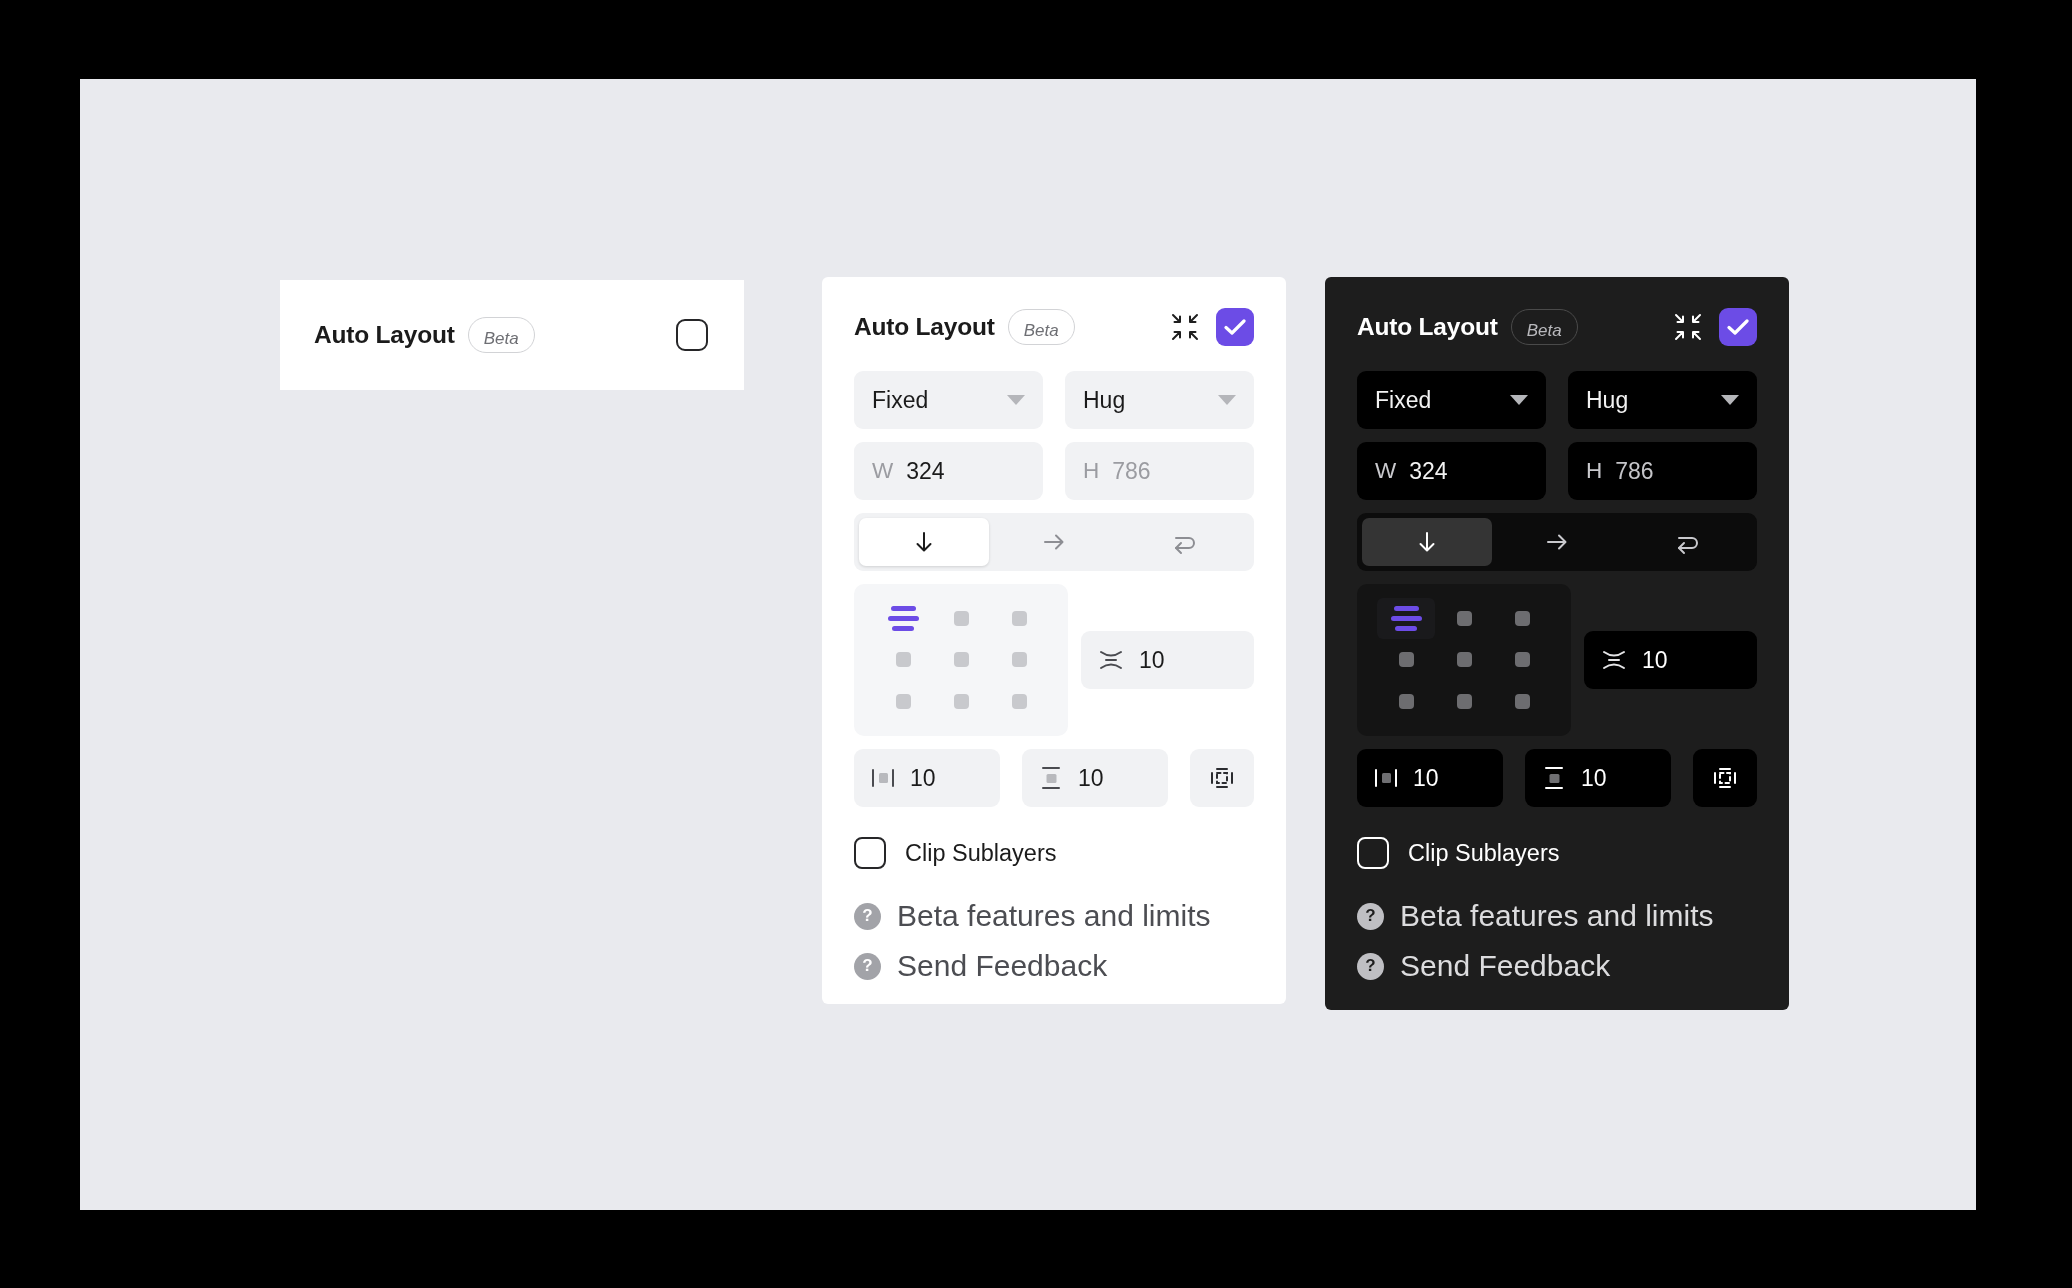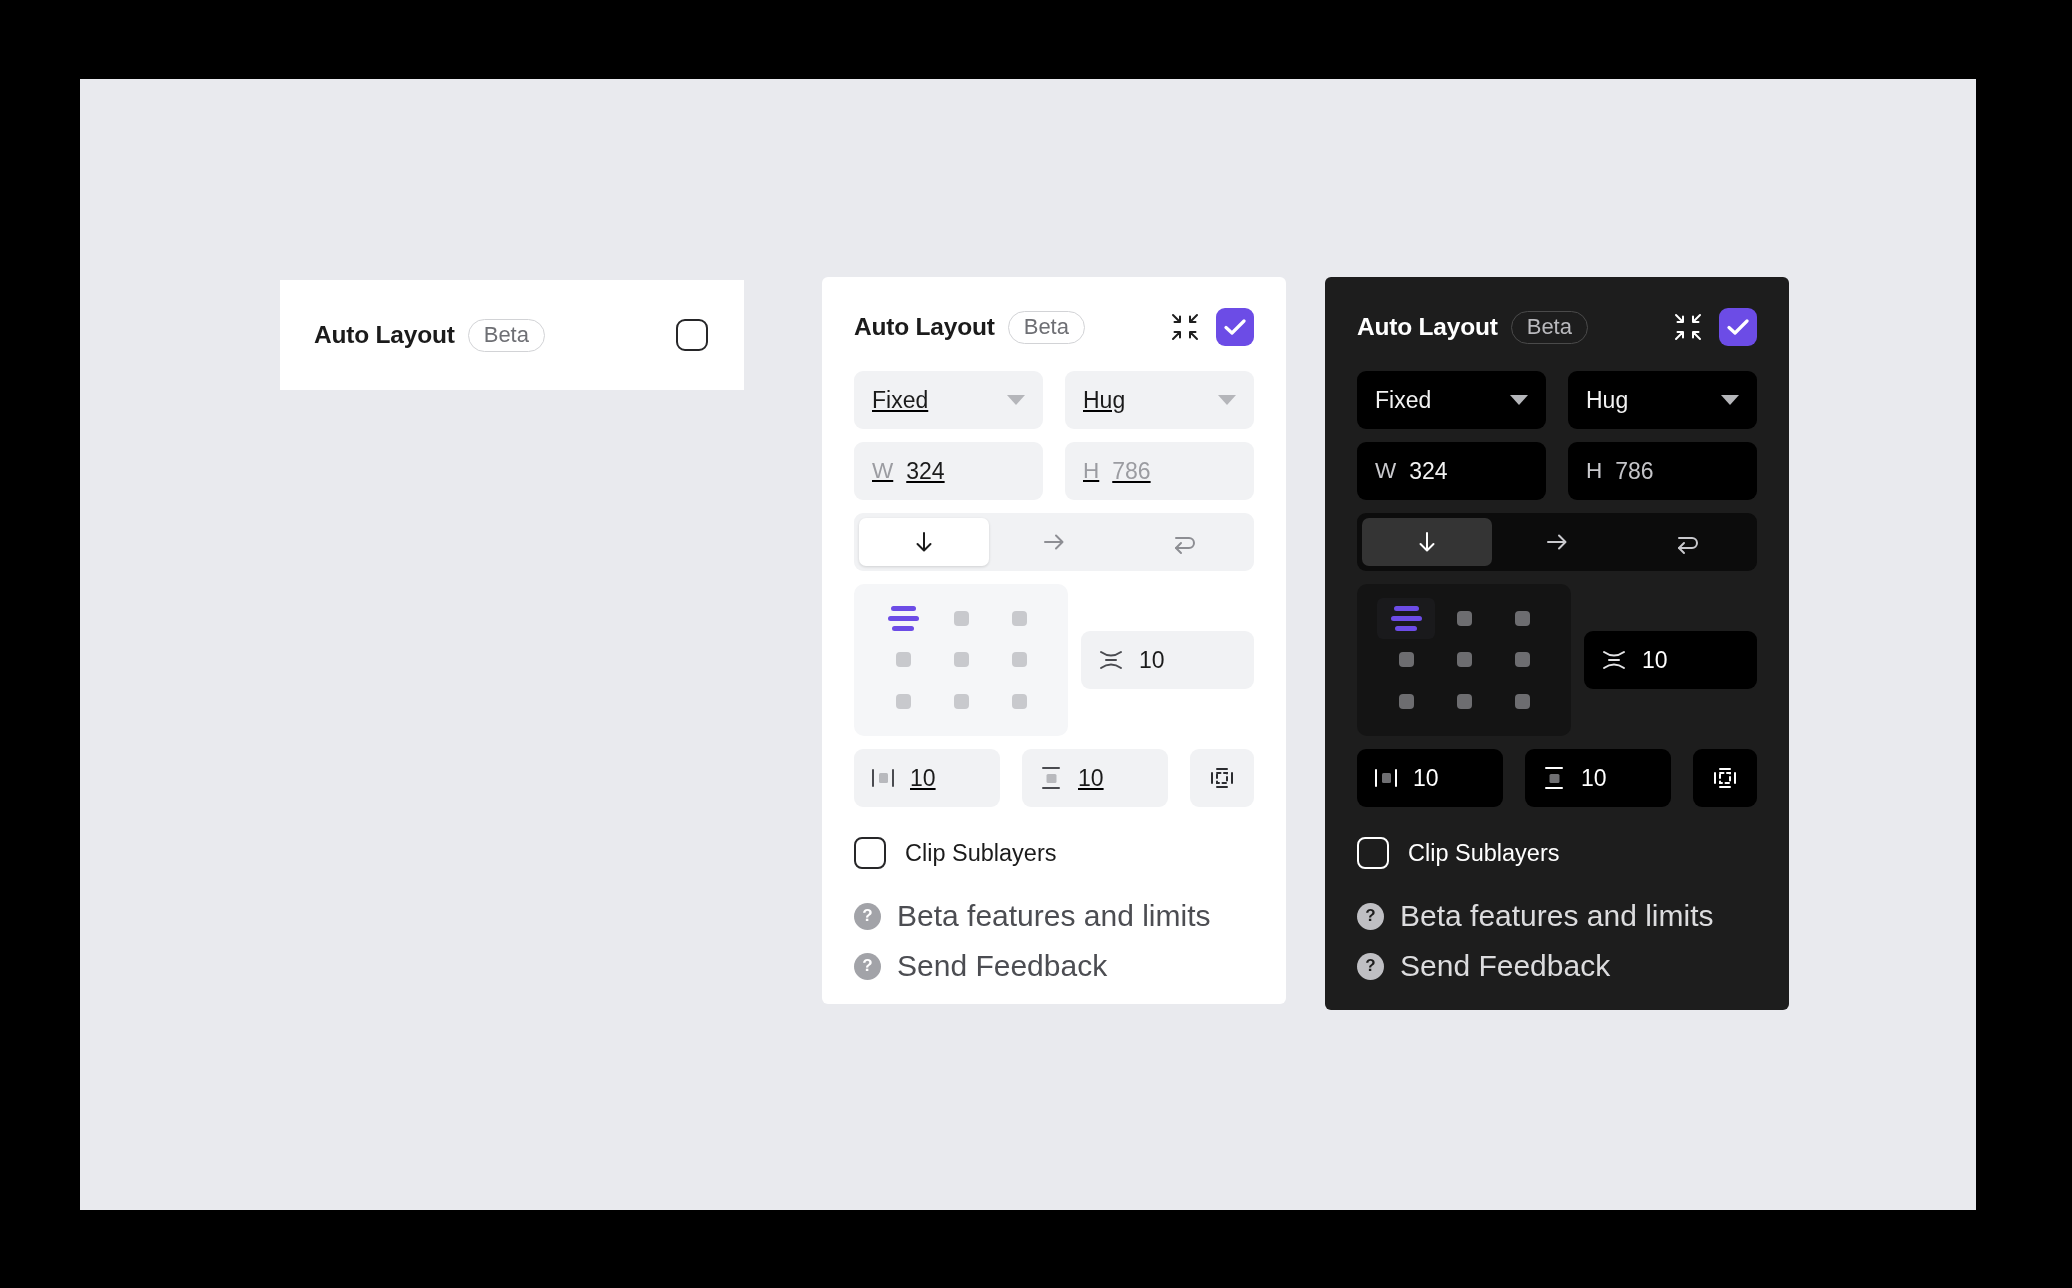--- a/index.html
+++ b/index.html
@@ -57,26 +57,27 @@
   }
   .title {
     font-size: 24.5px;
     font-weight: 700;
     letter-spacing: -0.2px;
     color: #1b1b1b;
   }
   .panel-dark .title { color: #ffffff; }
   .badge {
     margin-left: 13px;
-    padding: 4px 15px 5px 15px;
+    padding: 12px 15px 5px 15px;
     border: 1.4px solid #d2d3d6;
     border-radius: 999px;
-    font-size: 22px;
+    font-size: 17px;
     color: #6e6f74;
     line-height: 1;
+    font-style: italic;
   }
   .panel-dark .badge { border-color: #4a4a4a; color: #b9b9bd; }
   .hdr-spacer { flex: 1; }
 
   .collapse-btn {
     width: 34px; height: 34px;
     display: flex; align-items: center; justify-content: center;
     margin-right: 14px;
   }
   .collapse-btn svg { display: block; }
@@ -90,21 +91,21 @@
     display: flex; align-items: center; justify-content: center;
   }
   .check-off {
     width: 32px; height: 32px;
     border-radius: 9px;
     border: 2.4px solid #262628;
     background: transparent;
   }
 
   
-  .row { display: flex; gap: 22px; margin-bottom: 13px; text-decoration: underline; }
+  .row { display: flex; gap: 22px; margin-bottom: 13px; }
 
   .fld {
     flex: 1;
     height: 58px;
     background: #f1f2f4;
     border-radius: 9px;
     display: flex; align-items: center;
     padding: 0 18px;
     font-size: 23px;
     color: #1b1b1b;

